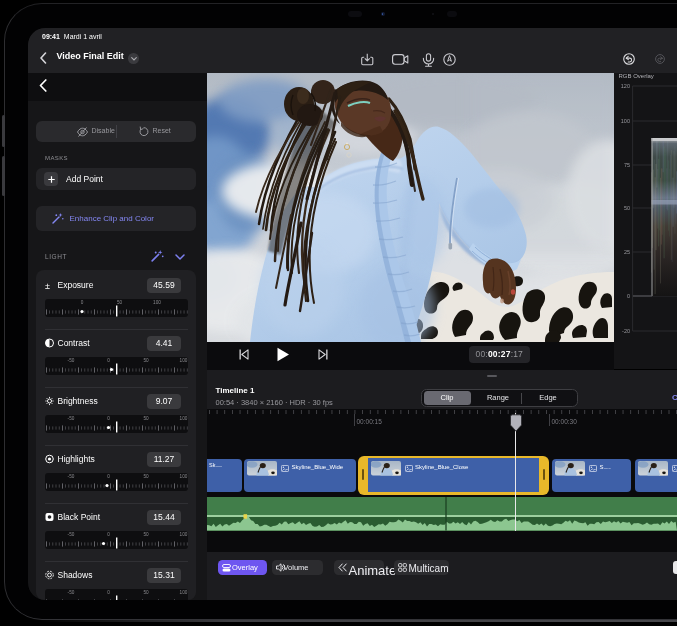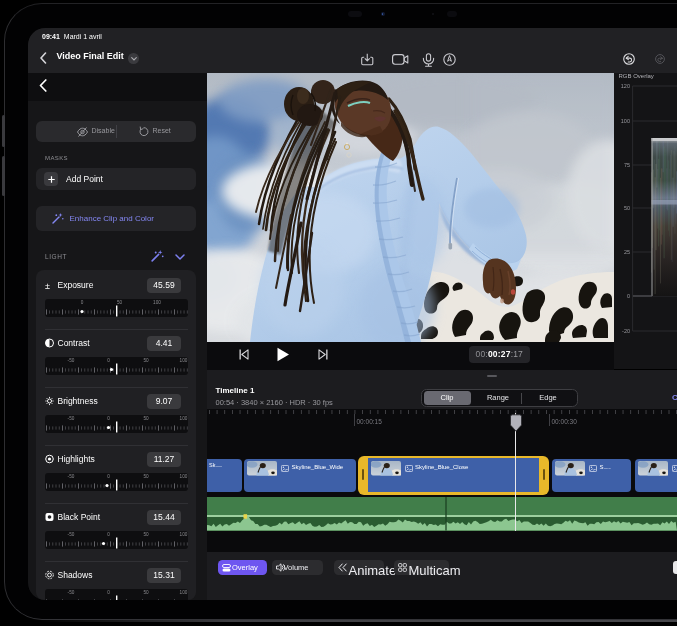--- a/index.html
+++ b/index.html
@@ -812,14 +812,14 @@
       </svg><div class="abs" style="left:204.5px;top:535px;font-size:7.5px;color:#fff;">Overlay</div><div class="abs" style="left:244.5px;top:532px;width:50.5px;height:15px;background:#2c2c2f;border-radius:4.5px"></div><svg class="abs" style="left:248.5px;top:535px" width="9" height="9" viewBox="0 0 9 9">
         <path d="M0.5 3 H2.5 L5 0.8 V8.2 L2.5 6 H0.5 Z" fill="none" stroke="#ececf0" stroke-width="0.9" stroke-linejoin="round"></path>
         <path d="M6.3 2.8 A2.4 2.4 0 0 1 6.3 6.2 M7.6 1.6 A4.2 4.2 0 0 1 7.6 7.4" fill="none" stroke="#ececf0" stroke-width="0.9" stroke-linecap="round"></path>
       </svg><div class="abs" style="left:256px;top:535px;font-size:7.5px;color:#ececf0;">Volume</div><div class="abs" style="left:306.5px;top:532px;width:49.5px;height:15px;background:#2c2c2f;border-radius:4.5px"></div><svg class="abs" style="left:310px;top:535px" width="10" height="9" viewBox="0 0 10 9">
         <path d="M4.5 0.7 L1 4.5 L4.5 8.3 M8.5 0.7 L5 4.5 L8.5 8.3" fill="none" stroke="#ececf0" stroke-width="1" stroke-linejoin="round"></path>
       </svg><div class="abs" style="left:321.0px;top:535px;font-size:13px;color:#ececf0;">Animate</div><div class="abs" style="left:366.5px;top:532px;width:55.0px;height:15px;background:#2c2c2f;border-radius:4.5px"></div><svg class="abs" style="left:370.5px;top:535px" width="9" height="9" viewBox="0 0 9 9">
         <rect x="0.6" y="0.6" width="3.2" height="3.2" rx="0.8" fill="none" stroke="#ececf0" stroke-width="0.85"></rect>
         <rect x="5.2" y="0.6" width="3.2" height="3.2" rx="0.8" fill="none" stroke="#ececf0" stroke-width="0.85"></rect>
         <rect x="0.6" y="5.2" width="3.2" height="3.2" rx="0.8" fill="none" stroke="#ececf0" stroke-width="0.85"></rect>
         <rect x="5.2" y="5.2" width="3.2" height="3.2" rx="0.8" fill="none" stroke="#ececf0" stroke-width="0.85"></rect>
-      </svg><div class="abs" style="left:381.0px;top:535px;font-size:13px;color:#ececf0;">Multicam</div><div class="abs" style="left:645px;top:533px;width:6px;height:13px;background:#e8e8ea;border-radius:3px 0 0 3px"></div></div>
+      </svg><div class="abs" style="left:381.0px;top:535px;font-size:10px;color:#ececf0;">Multicam</div><div class="abs" style="left:645px;top:533px;width:6px;height:13px;background:#e8e8ea;border-radius:3px 0 0 3px"></div></div>
     <div class="abs" style="left:40px;top:619.5px;width:637px;height:2px;background:linear-gradient(90deg,rgba(62,62,66,0),#3e3e42 30%,#47474b)"></div>
   </div>
 </body></html>

